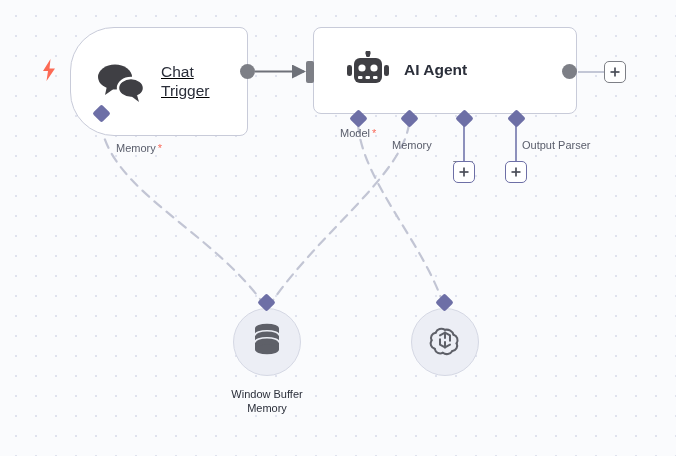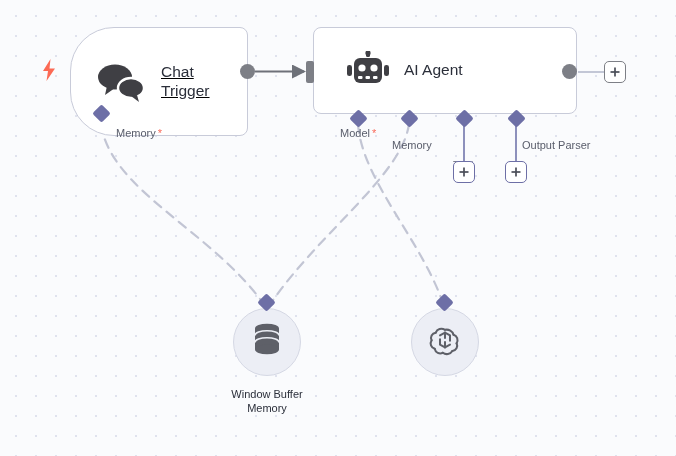--- a/index.html
+++ b/index.html
@@ -62,21 +62,21 @@
     flex-direction: column;
     justify-content: center;
     margin-left: 14px;
   }
   .node-title {
     font-size: 15.5px;
     color: #2b2f3a;
     line-height: 1.18;
     white-space: pre-line;
   }
-  .node-title.bold { font-weight: normal; }
+  .node-title.bold { font-weight: bold; }
   .node-subtitle {
     font-size: 12.5px;
     color: #909399;
     line-height: 1.2;
     margin-top: 1px;
   }
 
   
   .bolt {
     position: absolute;
@@ -206,21 +206,21 @@
     </div>
     <div class="node-text">
       <div class="node-title">Chat
 Trigger</div>
     </div>
   </div>
 
   <div class="out-dot" style="left:240px; top:64px;"></div>
 
   <div class="diamond" style="left:95px; top:107px;"></div>
-  <div class="port-label" style="left:74px; top:127px;padding-left:42px;">
+  <div class="port-label" style="left:74px; top:142px;padding-left:42px;">
     <span>Memory</span><span class="req">*</span>
   </div>
 
   <div class="in-rect" style="left:306px; top:61px;"></div>
 
   <div class="node standard" style="left:313px; top:27px; width:264px; height:87px; padding-left:32px;">
     <div class="node-icon">
       <svg width="44" height="40" viewBox="0 0 44 40">
         <rect x="20" y="0" width="4" height="6" rx="1.5" fill="#3f3f44"></rect>
         <circle cx="22" cy="2" r="2.6" fill="#3f3f44"></circle>

